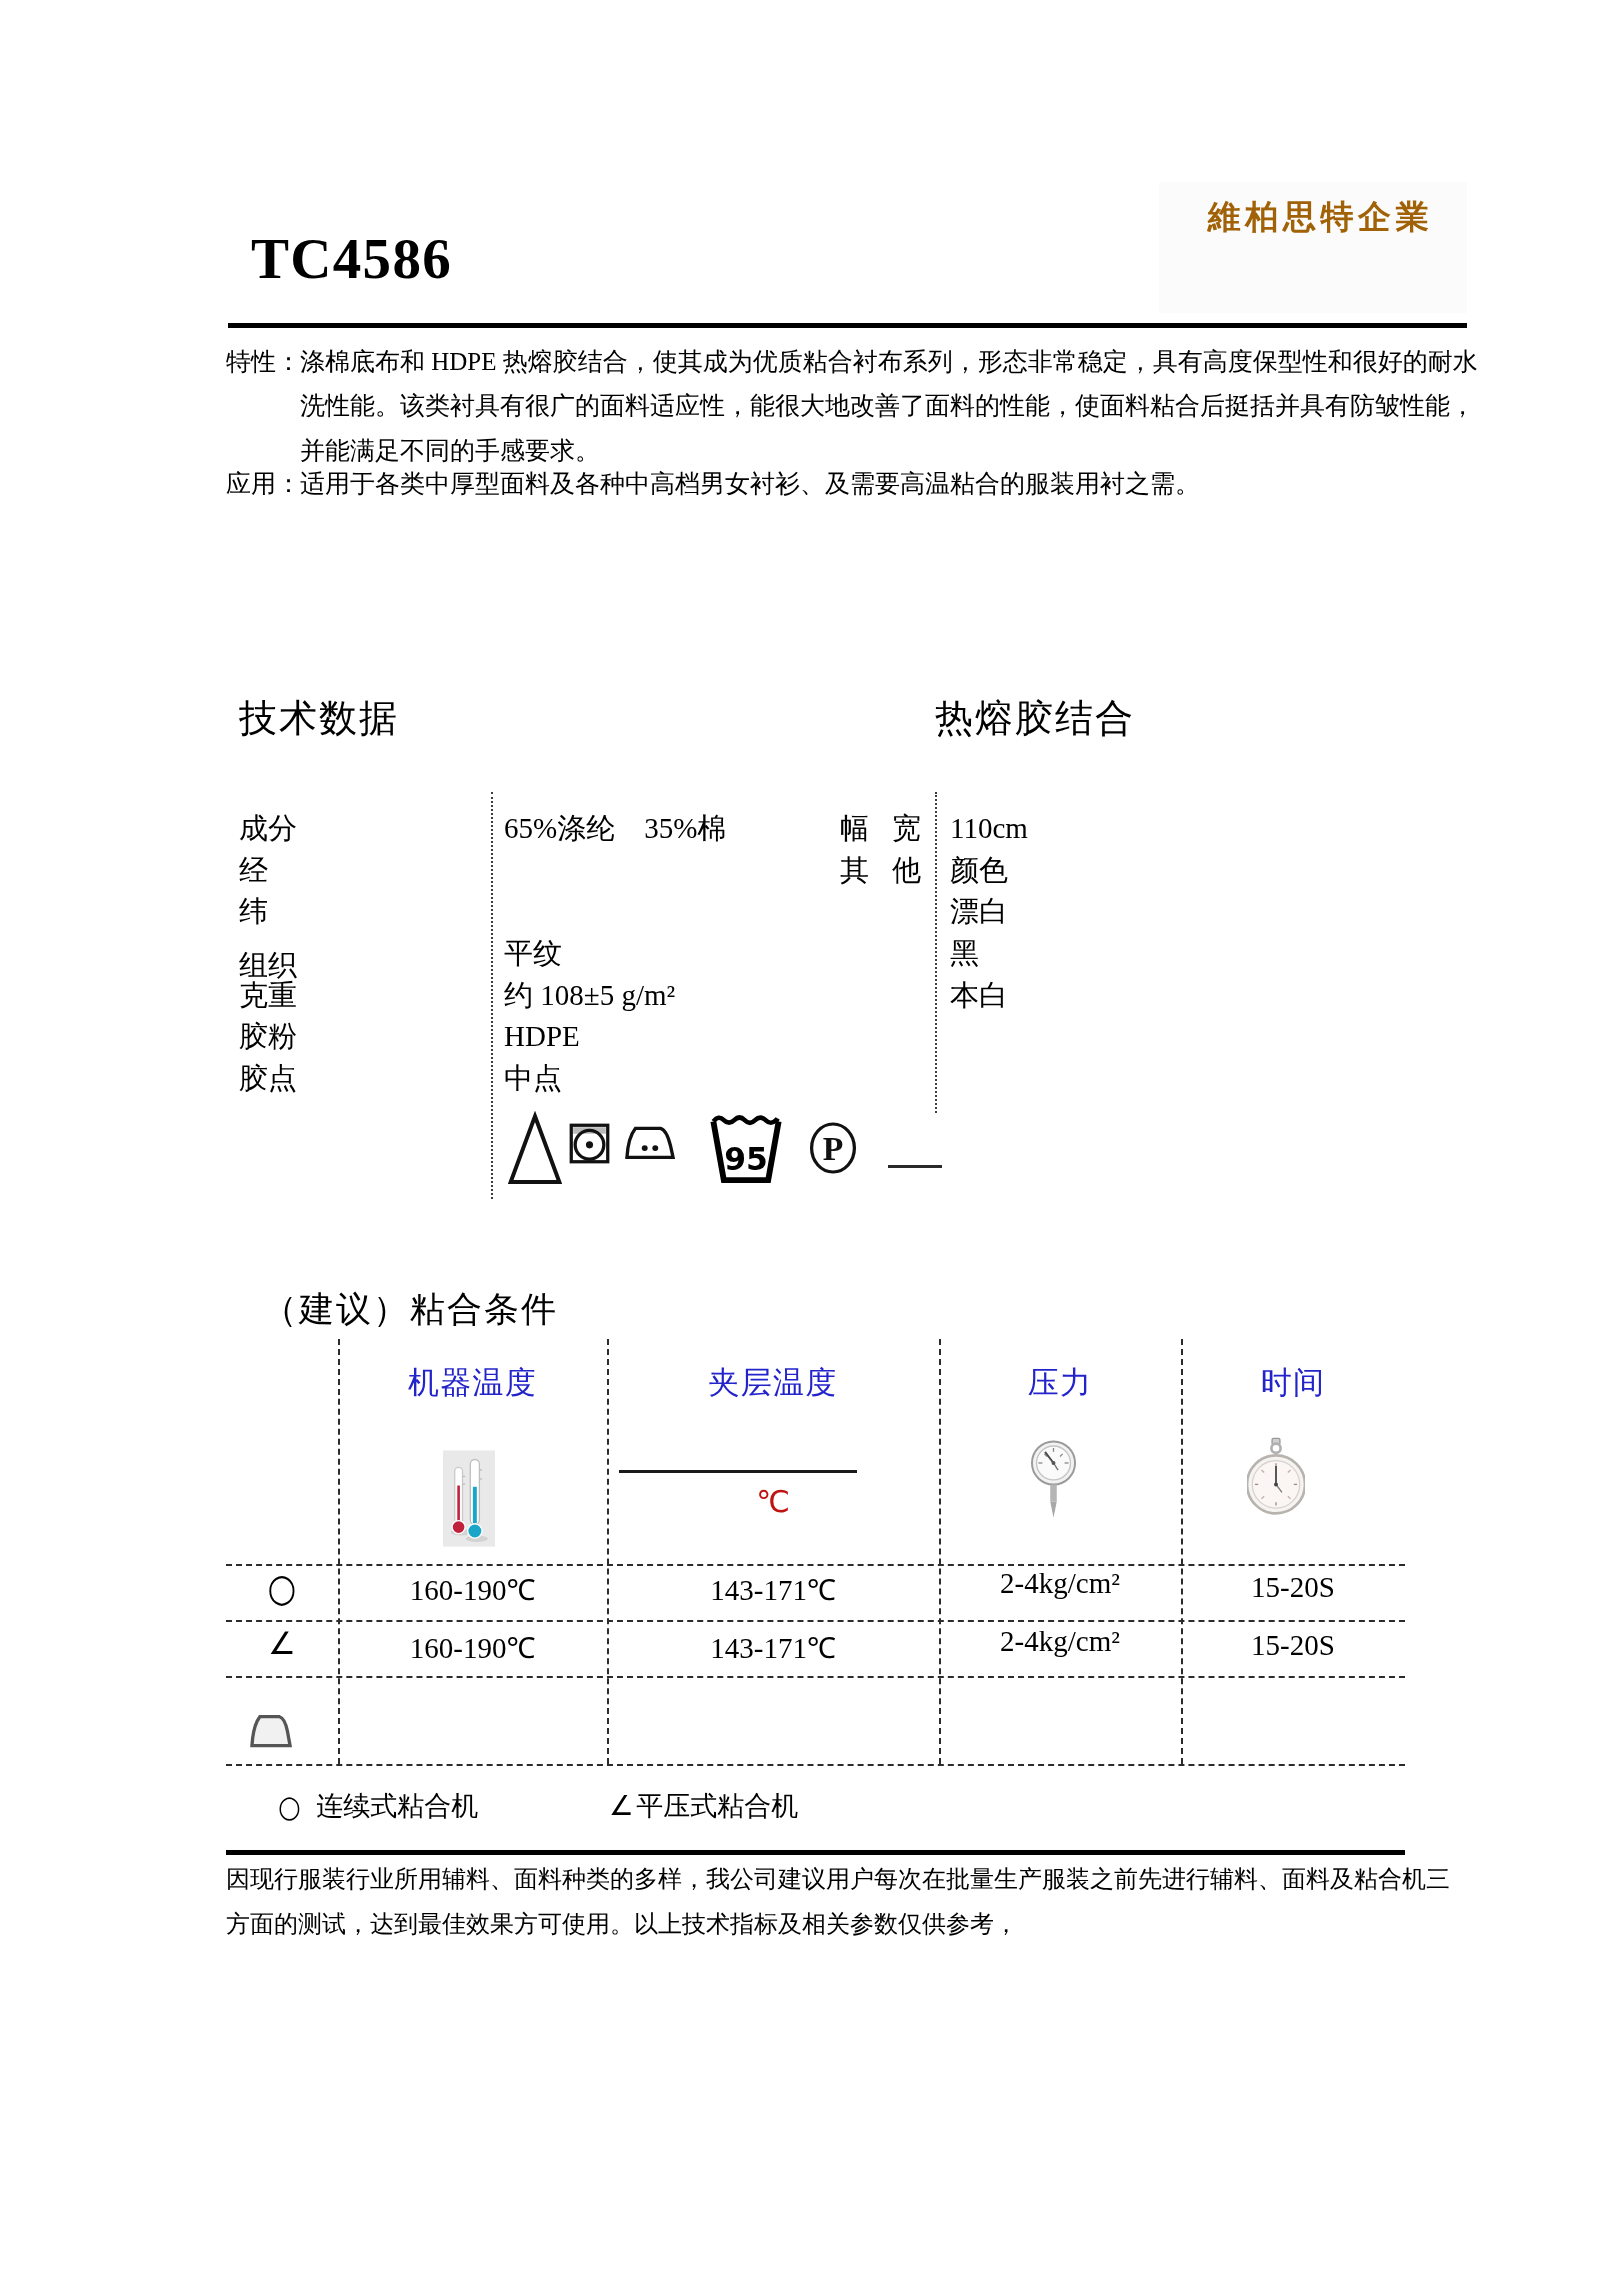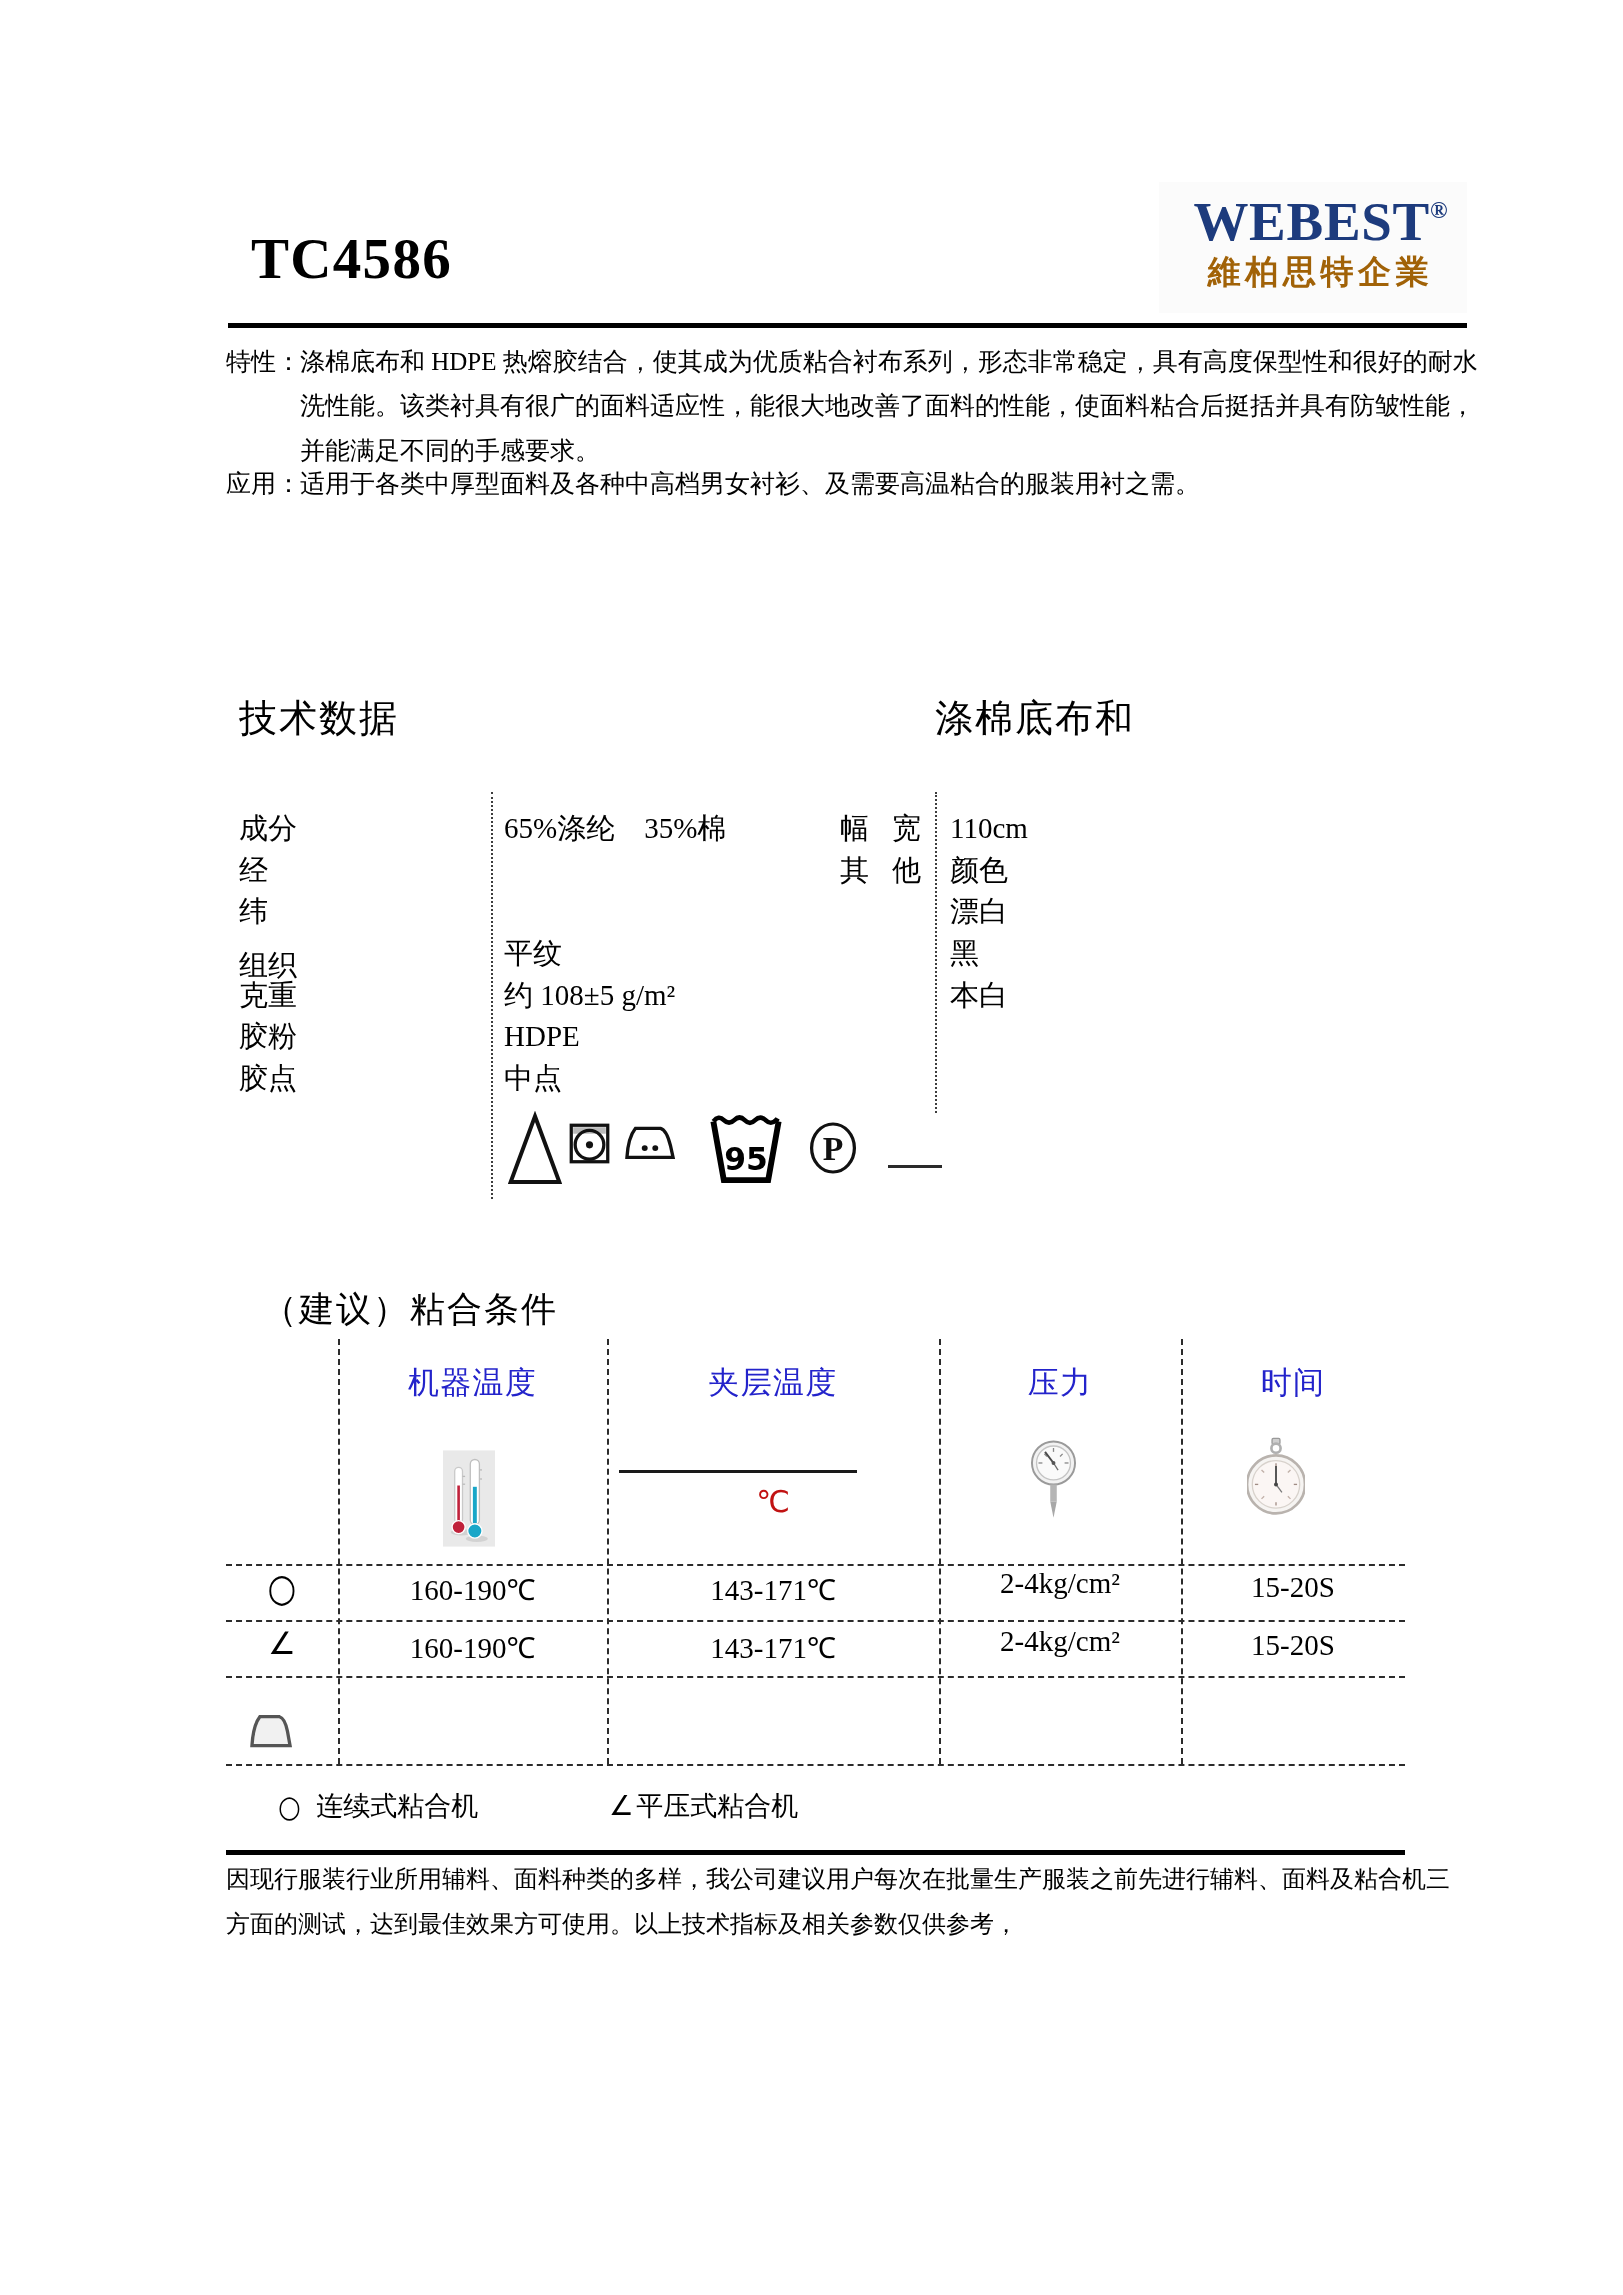--- a/index.html
+++ b/index.html
@@ -40,35 +40,34 @@
 </style>
 </head>
 <body>
 
 <div class="page">
 
   <div class="abs doc-title" style="left:251px;top:230px;">TC4586</div>
 
   <div class="abs logo-bg" style="left:1159px;top:182px;width:308px;height:131px;"></div>
   <div class="abs logo-box" style="left:1178px;top:194px;">
-    <div><span class="logo-main">WEBEST</span><span class="logo-reg">®</span></div>
     <div class="logo-sub">維柏思特企業</div>
   </div>
 
   <div class="abs hrule" style="left:228px;top:323px;width:1239px;"></div>
 
   <div class="abs body-line" style="left:226px;top:347px;">特性：</div>
   <div class="abs body-line" style="left:300px;top:347px;">涤棉底布和 HDPE 热熔胶结合，使其成为优质粘合衬布系列，形态非常稳定，具有高度保型性和很好的耐水</div>
   <div class="abs body-line" style="left:300px;top:391px;">洗性能。该类衬具有很广的面料适应性，能很大地改善了面料的性能，使面料粘合后挺括并具有防皱性能，</div>
   <div class="abs body-line" style="left:300px;top:436px;">并能满足不同的手感要求。</div>
   <div class="abs body-line" style="left:226px;top:469px;">应用：</div>
   <div class="abs body-line" style="left:300px;top:469px;">适用于各类中厚型面料及各种中高档男女衬衫、及需要高温粘合的服装用衬之需。</div>
 
   <div class="abs section-h" style="left:239px;top:693px;">技术数据</div>
-  <div class="abs section-h" style="left:935px;top:693px;">涤棉底布和</div>
+  <div class="abs section-h" style="left:935px;top:693px;">热熔胶结合</div>
 
   <div class="abs vdot" style="left:491px;top:792px;height:407px;"></div>
   <div class="abs vdot" style="left:935px;top:792px;height:321px;"></div>
 
   <div class="abs tbl-text" style="left:239px;top:814px;">成分</div>
   <div class="abs tbl-text" style="left:239px;top:856px;">经</div>
   <div class="abs tbl-text" style="left:239px;top:897px;">纬</div>
   <div class="abs tbl-text" style="left:239px;top:939px;margin-top:12px;">组织</div>
   <div class="abs tbl-text" style="left:239px;top:981px;">克重</div>
   <div class="abs tbl-text" style="left:239px;top:1022px;">胶粉</div>

